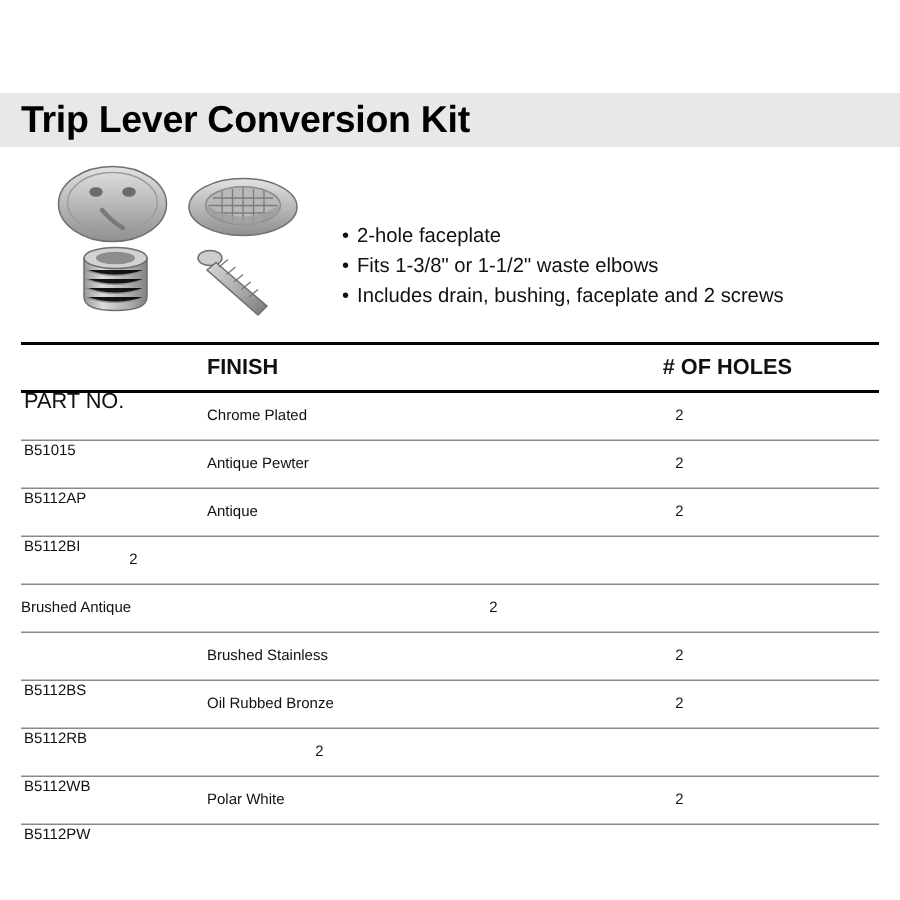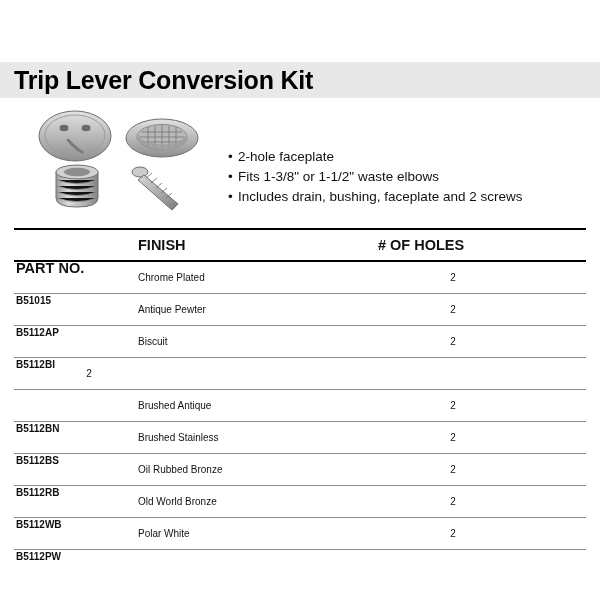--- a/index.html
+++ b/index.html
@@ -96,21 +96,21 @@
     font-size: 10px;
   }
   .row.header {
     height: 30px;
     font-weight: bold;
     font-size: 14.5px;
   }
   .c-part {
     width: 124px;
     flex: 0 0 124px;
-    font-weight: bold;
+    font-weight: normal;
     padding-left: 2px;
     box-sizing: border-box;
     margin-top: 45px;
   }
   .c-finish {
     width: 240px;
     flex: 0 0 240px;
     box-sizing: border-box;
   }
   .c-holes {
@@ -128,21 +128,21 @@
   }
   .row.body .c-holes {
     padding-left: 0;
     text-align: center;
     width: 150px;
     flex: 0 0 150px;
   }
   .row.header .c-holes {
     width: 150px;
     flex: 0 0 150px;
-    text-align: left;
+    text-align: right;
   }
 </style>
 </head>
 <body>
 
 <div id="page">
 
   <div class="title-band"></div>
   <div class="title-text">Trip Lever Conversion Kit</div>
 
@@ -243,32 +243,31 @@
 
     <div class="row body">
       <div class="c-part">B5112AP</div>
       <div class="c-finish">Antique Pewter</div>
       <div class="c-holes">2</div>
     </div>
     <div class="rule thin"></div>
 
     <div class="row body">
       <div class="c-part">B5112BI</div>
-      <div class="c-finish">Biscuit</div>
-      <div class="c-holes">2</div>
-    </div>
-    <div class="rule thin"></div>
-
-    <div class="row body">
-      <div class="c-holes">2</div>
-    </div>
-    <div class="rule thin"></div>
-
-    <div class="row body">
-      <div class="c-part">B5112BN</div>
+      <div class="c-finish">Antique</div>
+      <div class="c-holes">2</div>
+    </div>
+    <div class="rule thin"></div>
+
+    <div class="row body">
+      <div class="c-holes">2</div>
+    </div>
+    <div class="rule thin"></div>
+
+    <div class="row body">
       <div class="c-finish">Brushed Antique</div>
       <div class="c-holes">2</div>
     </div>
     <div class="rule thin"></div>
 
     <div class="row body">
       <div class="c-part">B5112BS</div>
       <div class="c-finish">Brushed Stainless</div>
       <div class="c-holes">2</div>
     </div>
@@ -276,21 +275,20 @@
 
     <div class="row body">
       <div class="c-part">B5112RB</div>
       <div class="c-finish">Oil Rubbed Bronze</div>
       <div class="c-holes">2</div>
     </div>
     <div class="rule thin"></div>
 
     <div class="row body">
       <div class="c-part">B5112WB</div>
-      <div class="c-finish">Old World Bronze</div>
       <div class="c-holes">2</div>
     </div>
     <div class="rule thin"></div>
 
     <div class="row body">
       <div class="c-part">B5112PW</div>
       <div class="c-finish">Polar White</div>
       <div class="c-holes">2</div>
     </div>
     <div class="rule thin"></div>

